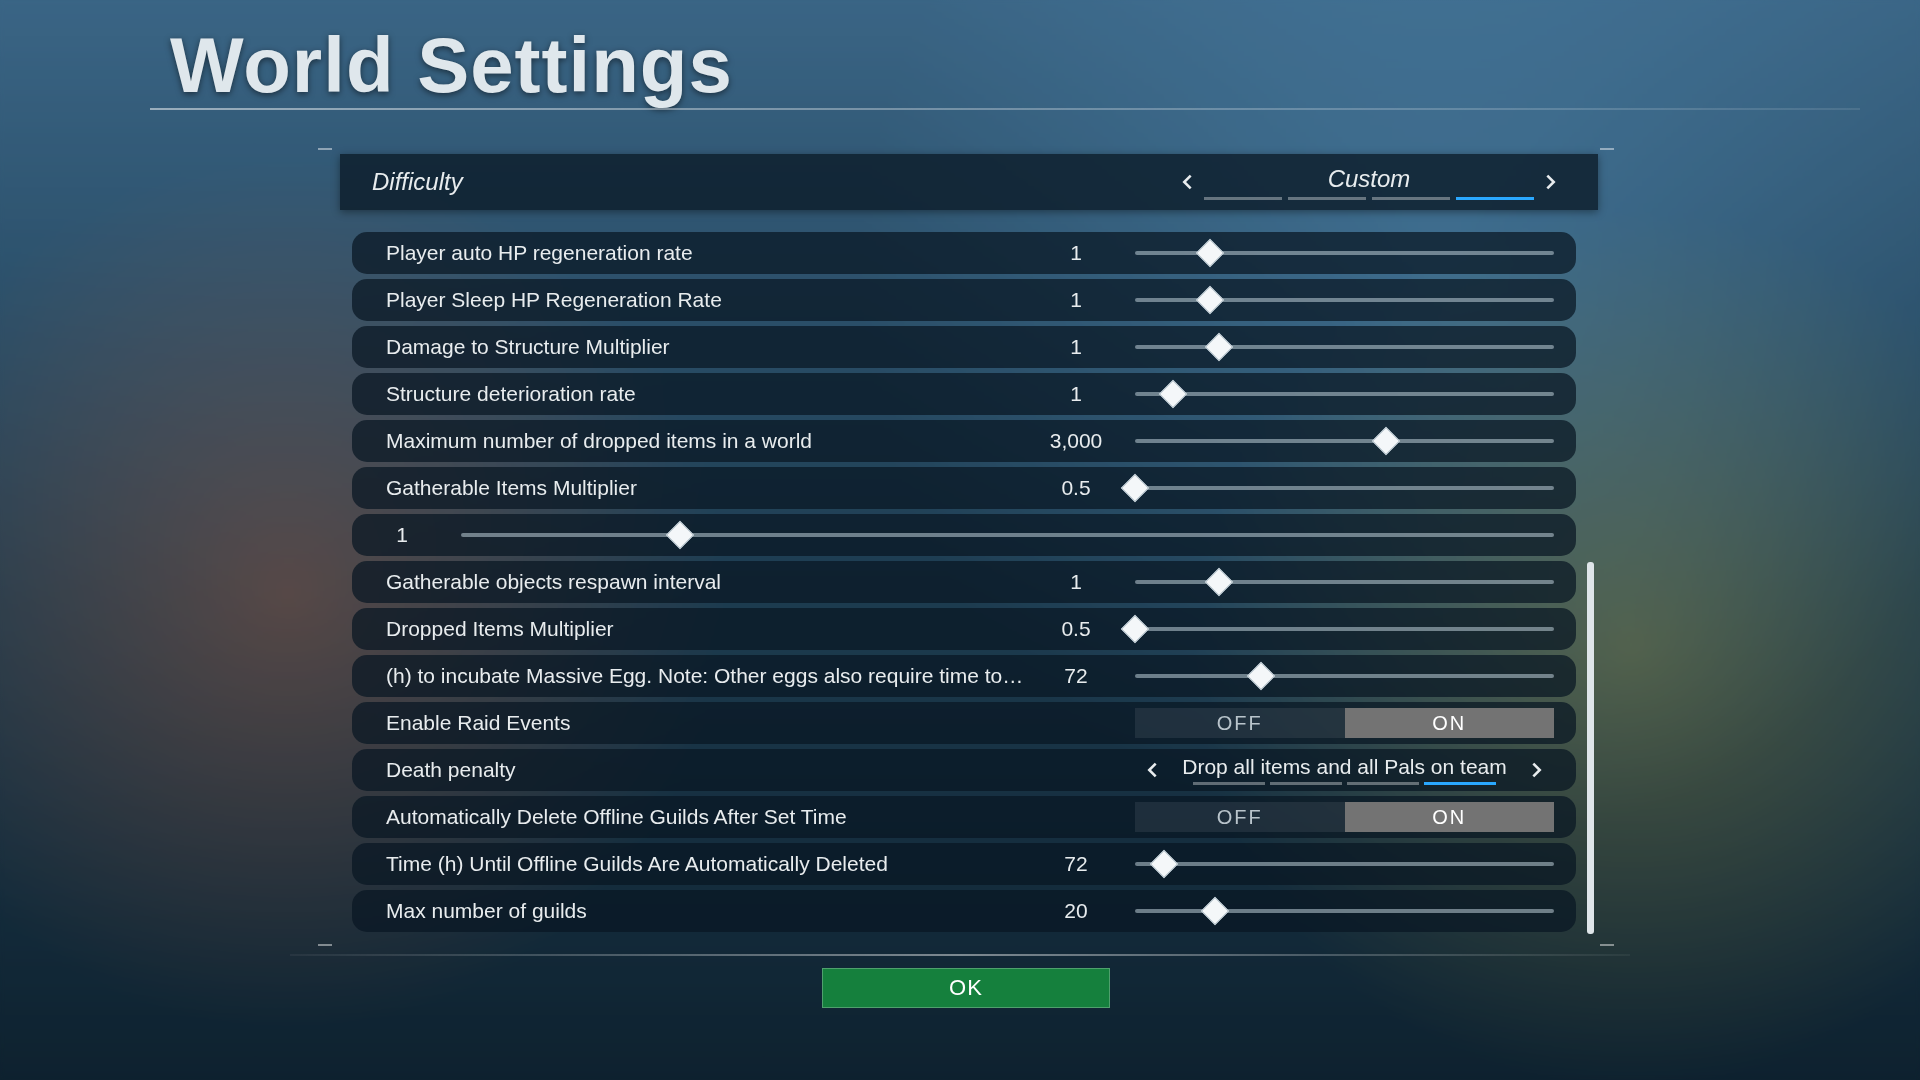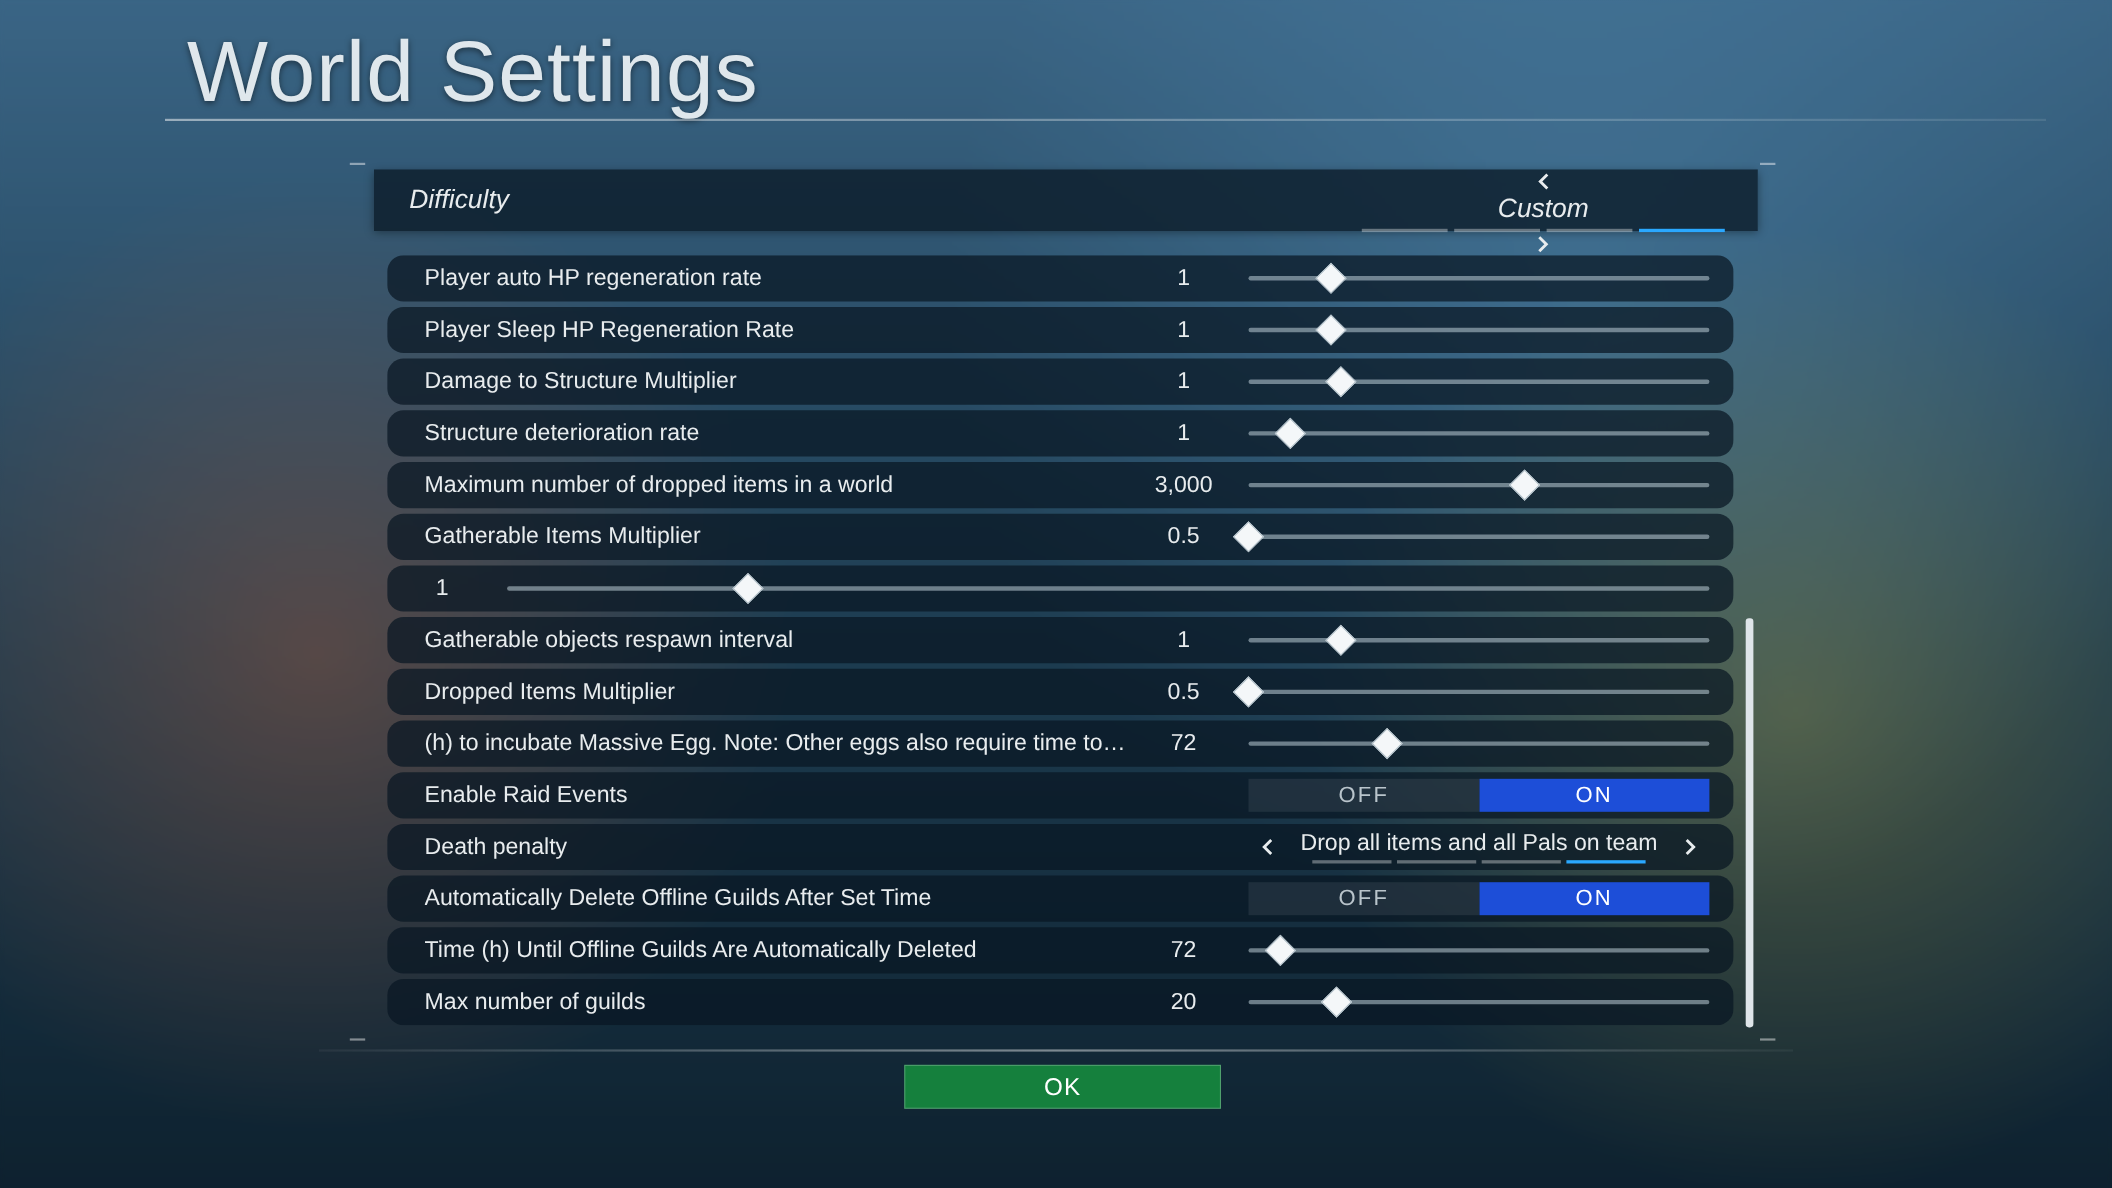--- a/index.html
+++ b/index.html
@@ -14,39 +14,39 @@
   }
   body::before{
     content:"";position:absolute;inset:0;
     backdrop-filter:blur(2px);
     background:rgba(10,25,35,.25);
   }
   .screen{position:absolute;inset:0;}
 
   .title{
     position:absolute;left:170px;top:20px;
-    font-size:78px;font-weight:400;letter-spacing:1px;color:#dfe7ec;
+    font-size:78px;font-weight:700;letter-spacing:1px;color:#dfe7ec;
     text-shadow:0 2px 6px rgba(0,0,0,.5);
   }
   .title-rule{
     position:absolute;left:150px;right:60px;top:108px;height:2px;
     background:linear-gradient(90deg,rgba(255,255,255,.5),rgba(255,255,255,.1));
   }
 
   
   .diff-row{
     position:absolute;left:340px;top:154px;width:1258px;height:56px;
     background:rgba(10,25,38,.78);
     display:flex;align-items:center;
     box-shadow:0 2px 8px rgba(0,0,0,.4);
     font-style:italic;
   }
   .diff-label{margin-left:32px;font-size:24px;font-weight:500;}
   .selector{
-    position:absolute;right:30px;top:0;height:56px;display:flex;align-items:center;flex-direction:column;
+    position:absolute;right:30px;top:0;height:56px;display:flex;align-items:center;
   }
   .chev{width:34px;height:34px;display:flex;align-items:center;justify-content:center;cursor:pointer;}
   .chev svg{width:22px;height:22px;fill:#e8ecee;}
   .sel-mid{width:330px;text-align:center;}
   .sel-text{font-size:24px;}
   .sel-ticks{display:flex;gap:6px;justify-content:center;margin-top:4px;}
   .sel-tick{width:78px;height:3px;background:rgba(255,255,255,.35);}
   .sel-tick.active{background:#2aa8ff;}
 
   
@@ -70,21 +70,21 @@
   .track{position:relative;width:100%;height:4px;background:rgba(190,205,215,.55);border-radius:2px;}
   .thumb{
     position:absolute;top:50%;width:18px;height:18px;transform:translate(-50%,-50%) rotate(45deg);
     background:#f4f7f9;border:1px solid #aebdc6;
   }
 
   
   .toggle{display:flex;width:100%;height:30px;}
   .tog-opt{flex:1;display:flex;align-items:center;justify-content:center;font-size:20px;letter-spacing:2px;}
   .tog-off{background:rgba(255,255,255,.08);color:#b9c4cb;}
-  .tog-on{background:#1d4ed8;color:#fff;}
+  .tog-on{background:#737373;color:#fff;}
 
   
   .inline-sel{display:flex;align-items:center;width:100%;}
   .inline-sel .chev{flex:0 0 34px;}
   .inline-sel .mid{flex:1;text-align:center;}
   .inline-sel .mid .txt{font-size:21px;}
   .inline-sel .mid .ticks{display:flex;gap:5px;justify-content:center;margin-top:3px;}
   .inline-sel .mid .ticks span{width:72px;height:3px;background:rgba(255,255,255,.35);}
   .inline-sel .mid .ticks span.on{background:#2aa8ff;}
 

